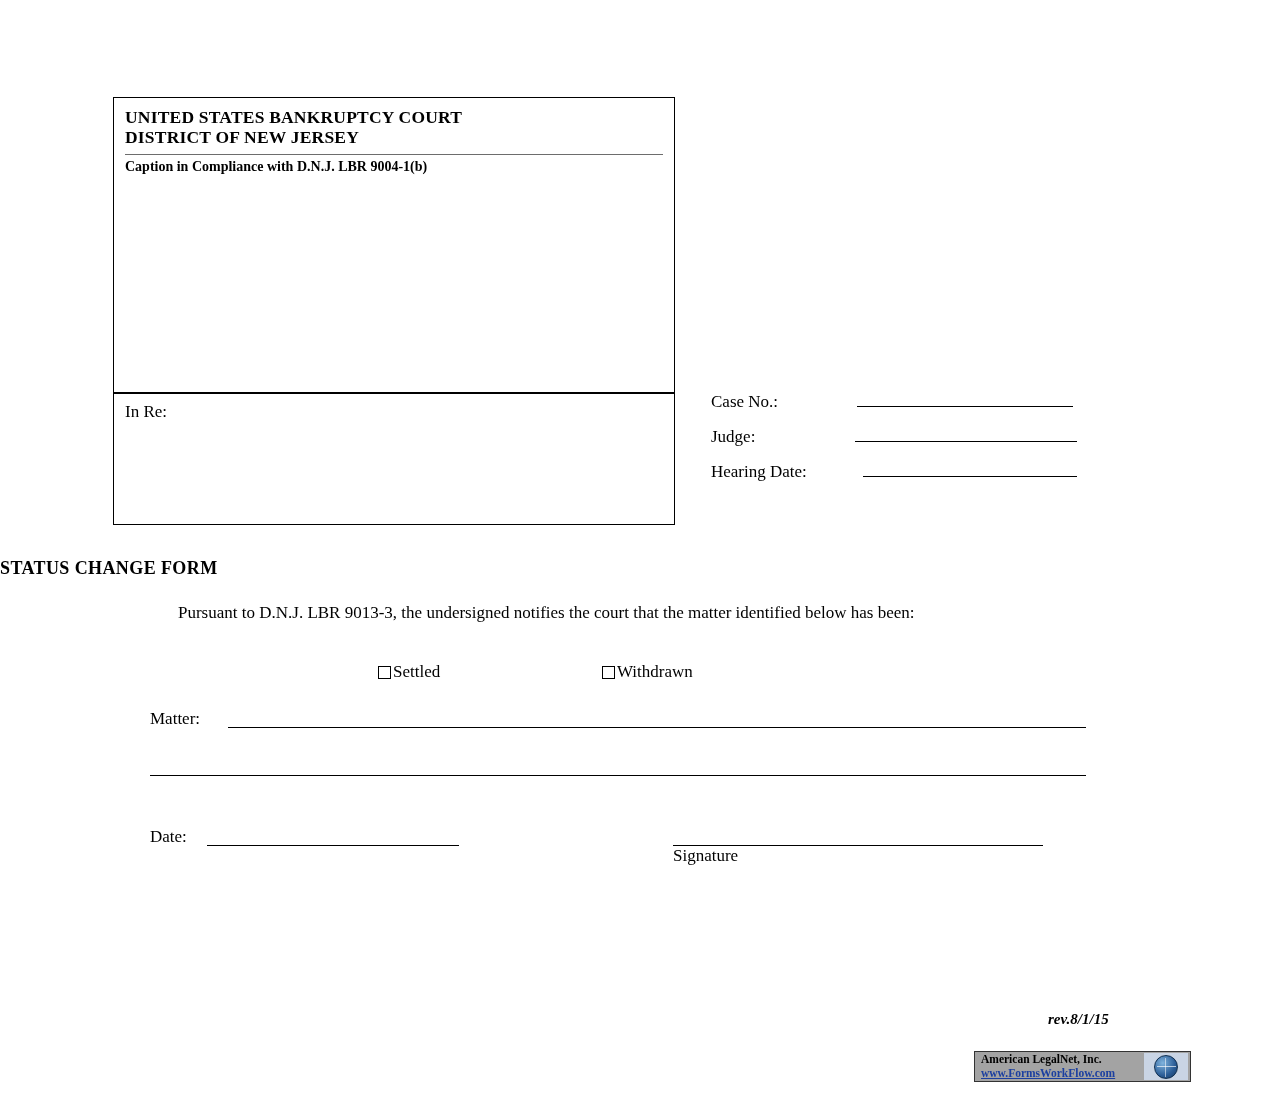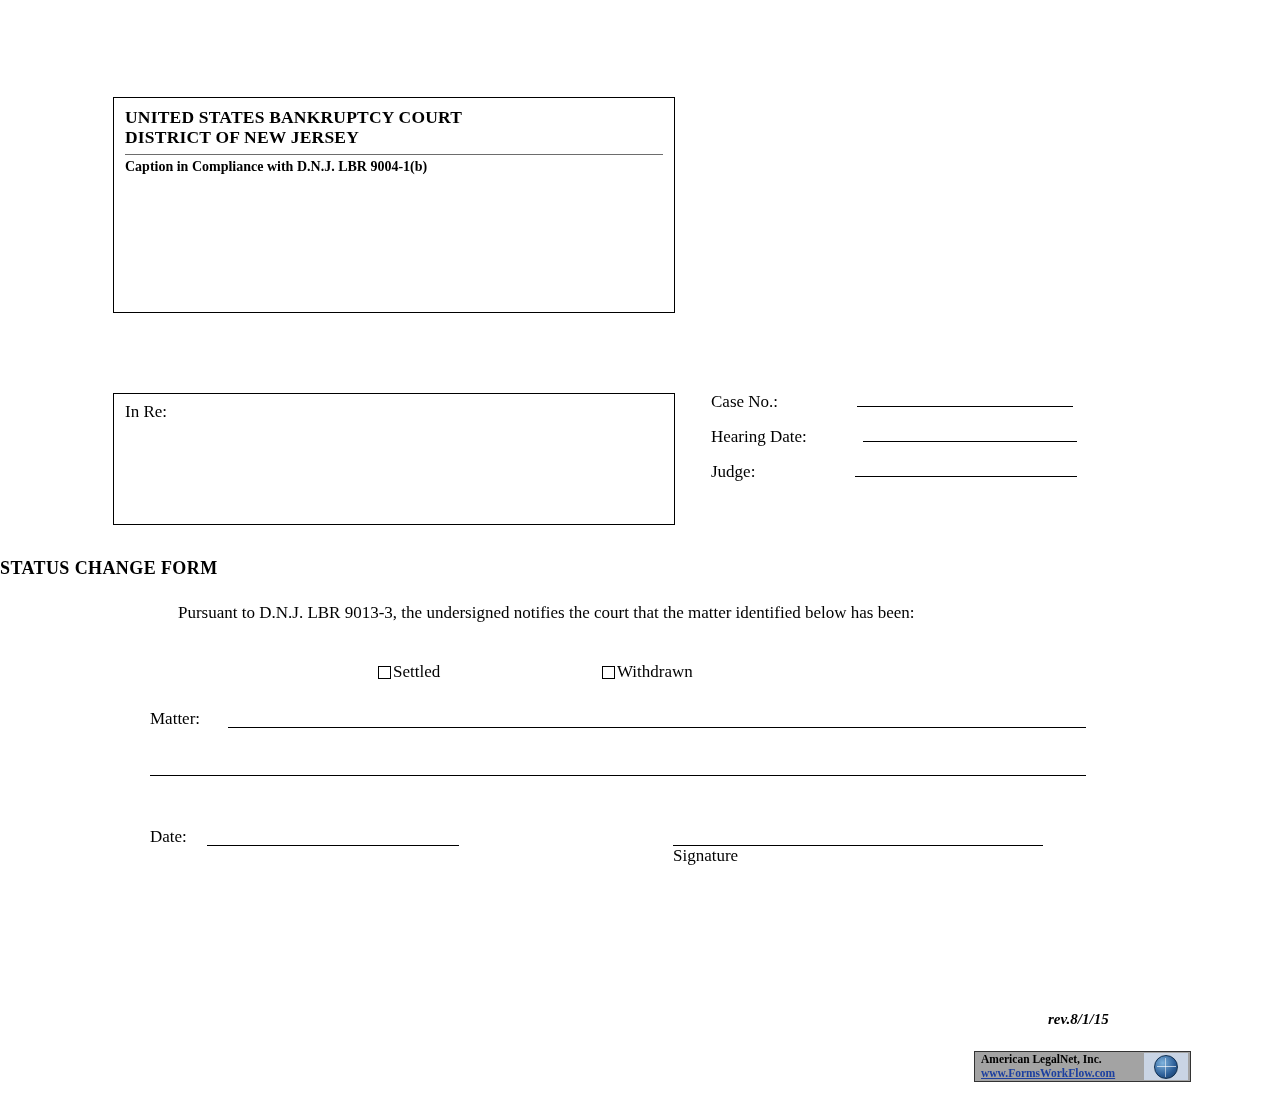--- a/index.html
+++ b/index.html
@@ -21,21 +21,21 @@
     width: 1275px;
     height: 1100px;
   }
 
   
   .caption-box {
     position: absolute;
     left: 113px;
     top: 97px;
     width: 562px;
-    height: 216px;
+    height: 296px;
     border: 1px solid #000;
     box-sizing: border-box;
   }
   .court-name {
     font-size: 17.5px;
     font-weight: bold;
     line-height: 1.12;
     padding: 10px 0 0 11px;
     letter-spacing: 0.2px;
   }
@@ -288,26 +288,26 @@
   <div class="inre-box">
     <div class="inre-label">In Re:</div>
   </div>
 
   <div class="field-rows">
     <div class="field-row">
       <span class="field-label">Case No.:</span>
       <span class="field-line fl-case"></span>
     </div>
     <div class="field-row">
+      <span class="field-label">Judge:</span>
+      <span class="field-line fl-judge"></span>
+    </div>
+    <div class="field-row">
       <span class="field-label">Hearing Date:</span>
       <span class="field-line fl-hearing"></span>
-    </div>
-    <div class="field-row">
-      <span class="field-label">Judge:</span>
-      <span class="field-line fl-judge"></span>
     </div>
   </div>
 
   <div class="form-title">STATUS CHANGE FORM</div>
 
   <div class="para">
     <span class="indent"></span><span>Pursuant to D.N.J. LBR 9013-3, the undersigned notifies the court that the matter identified below has been:</span>
   </div>
 
   <div class="checkbox-row">

